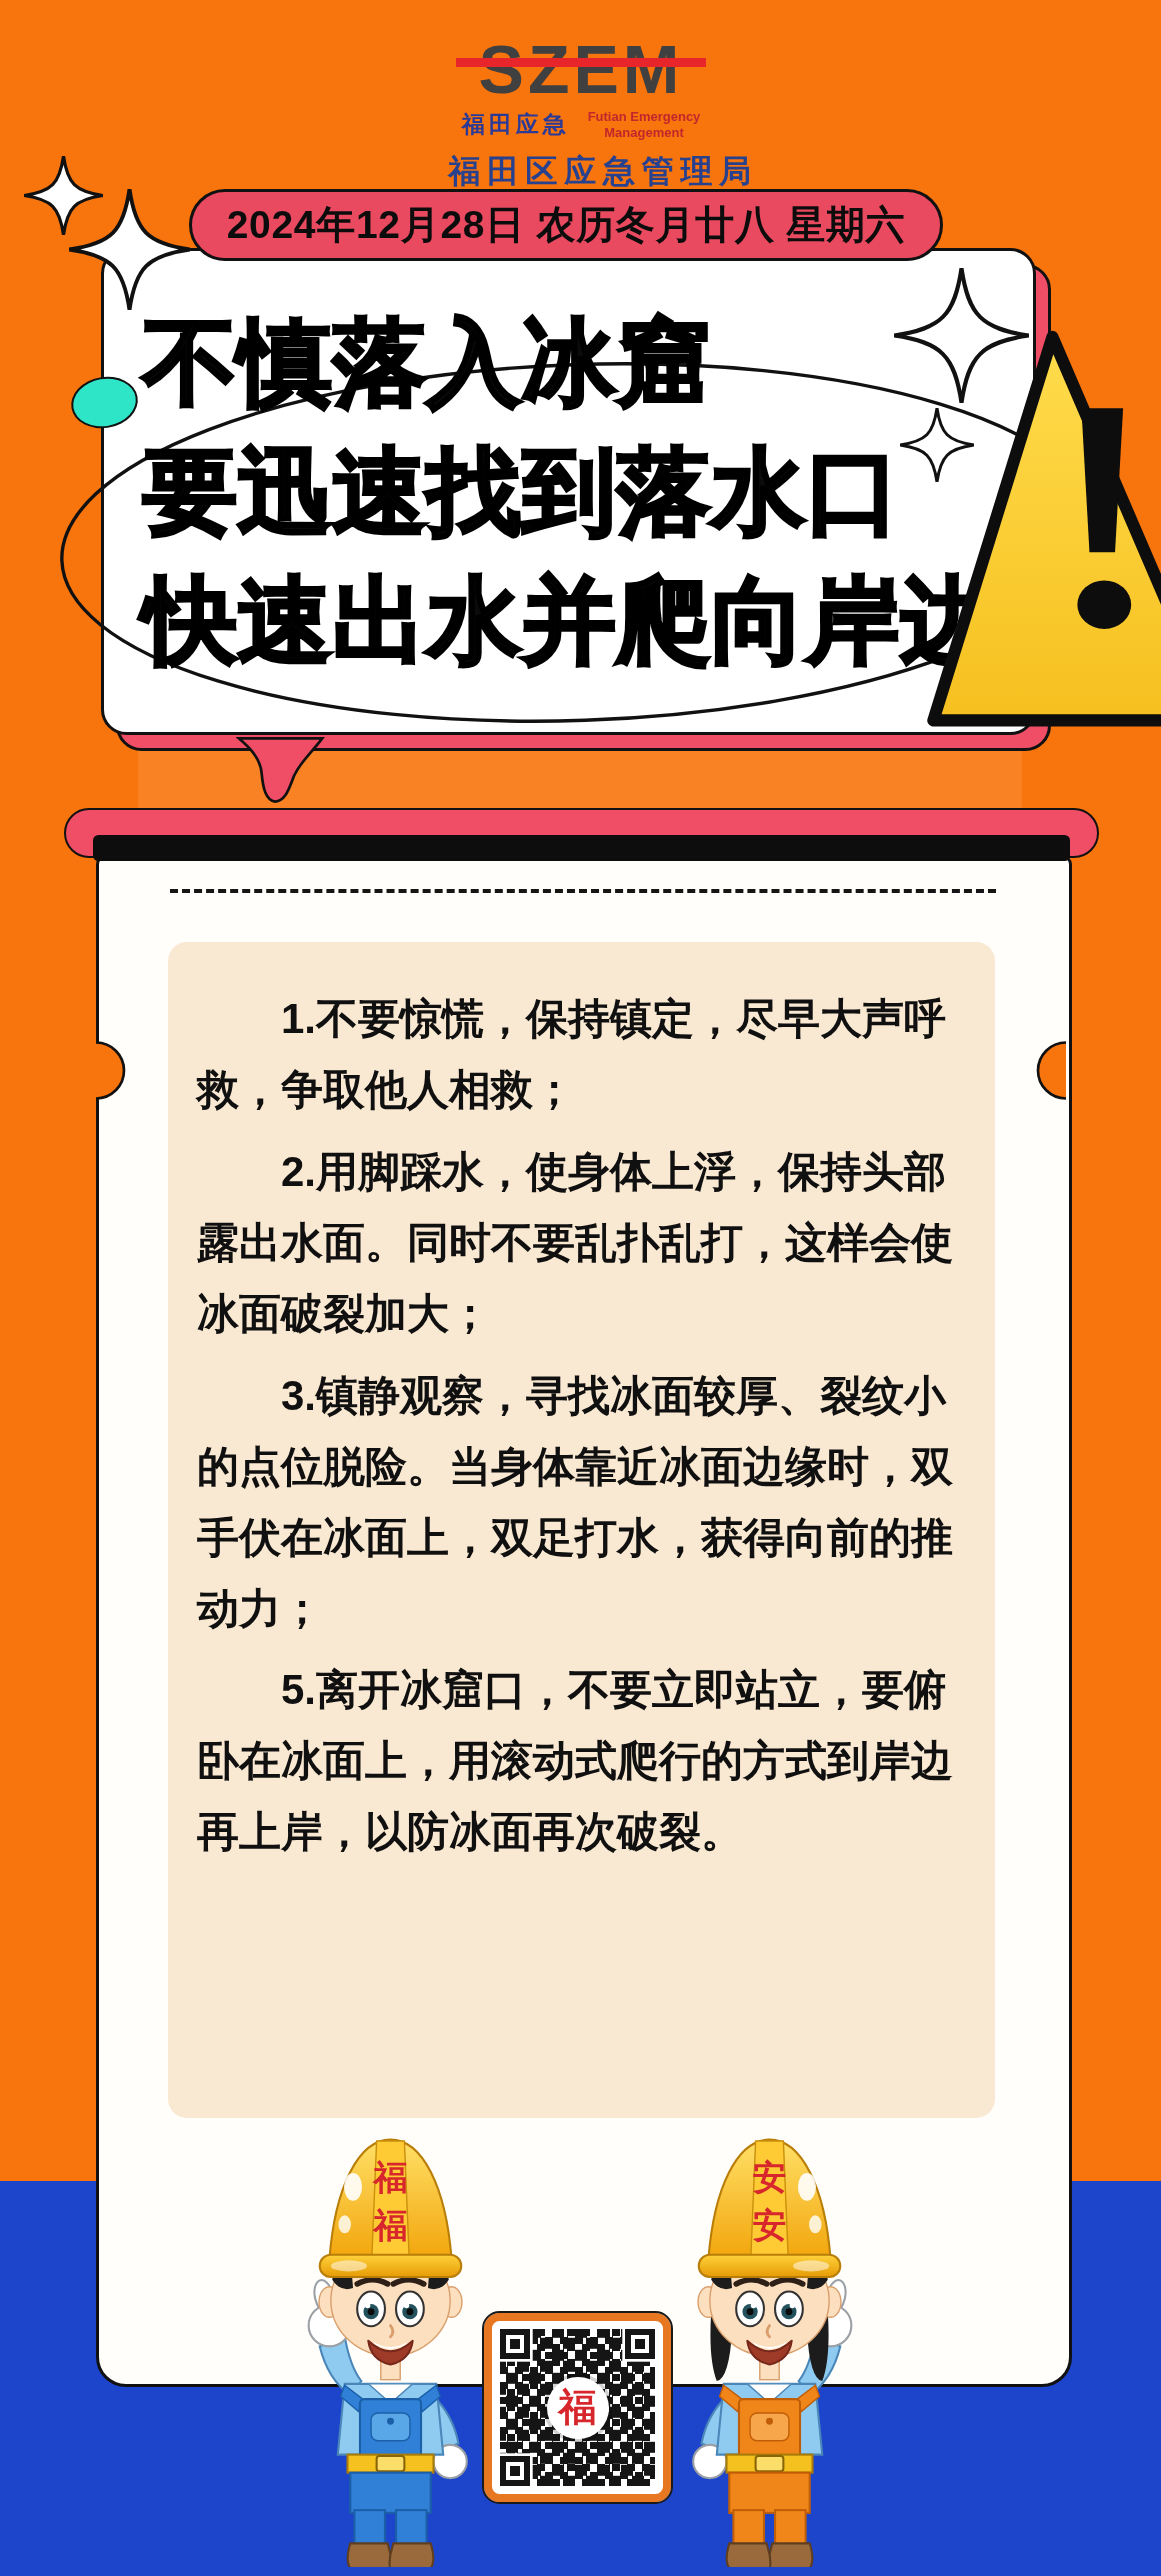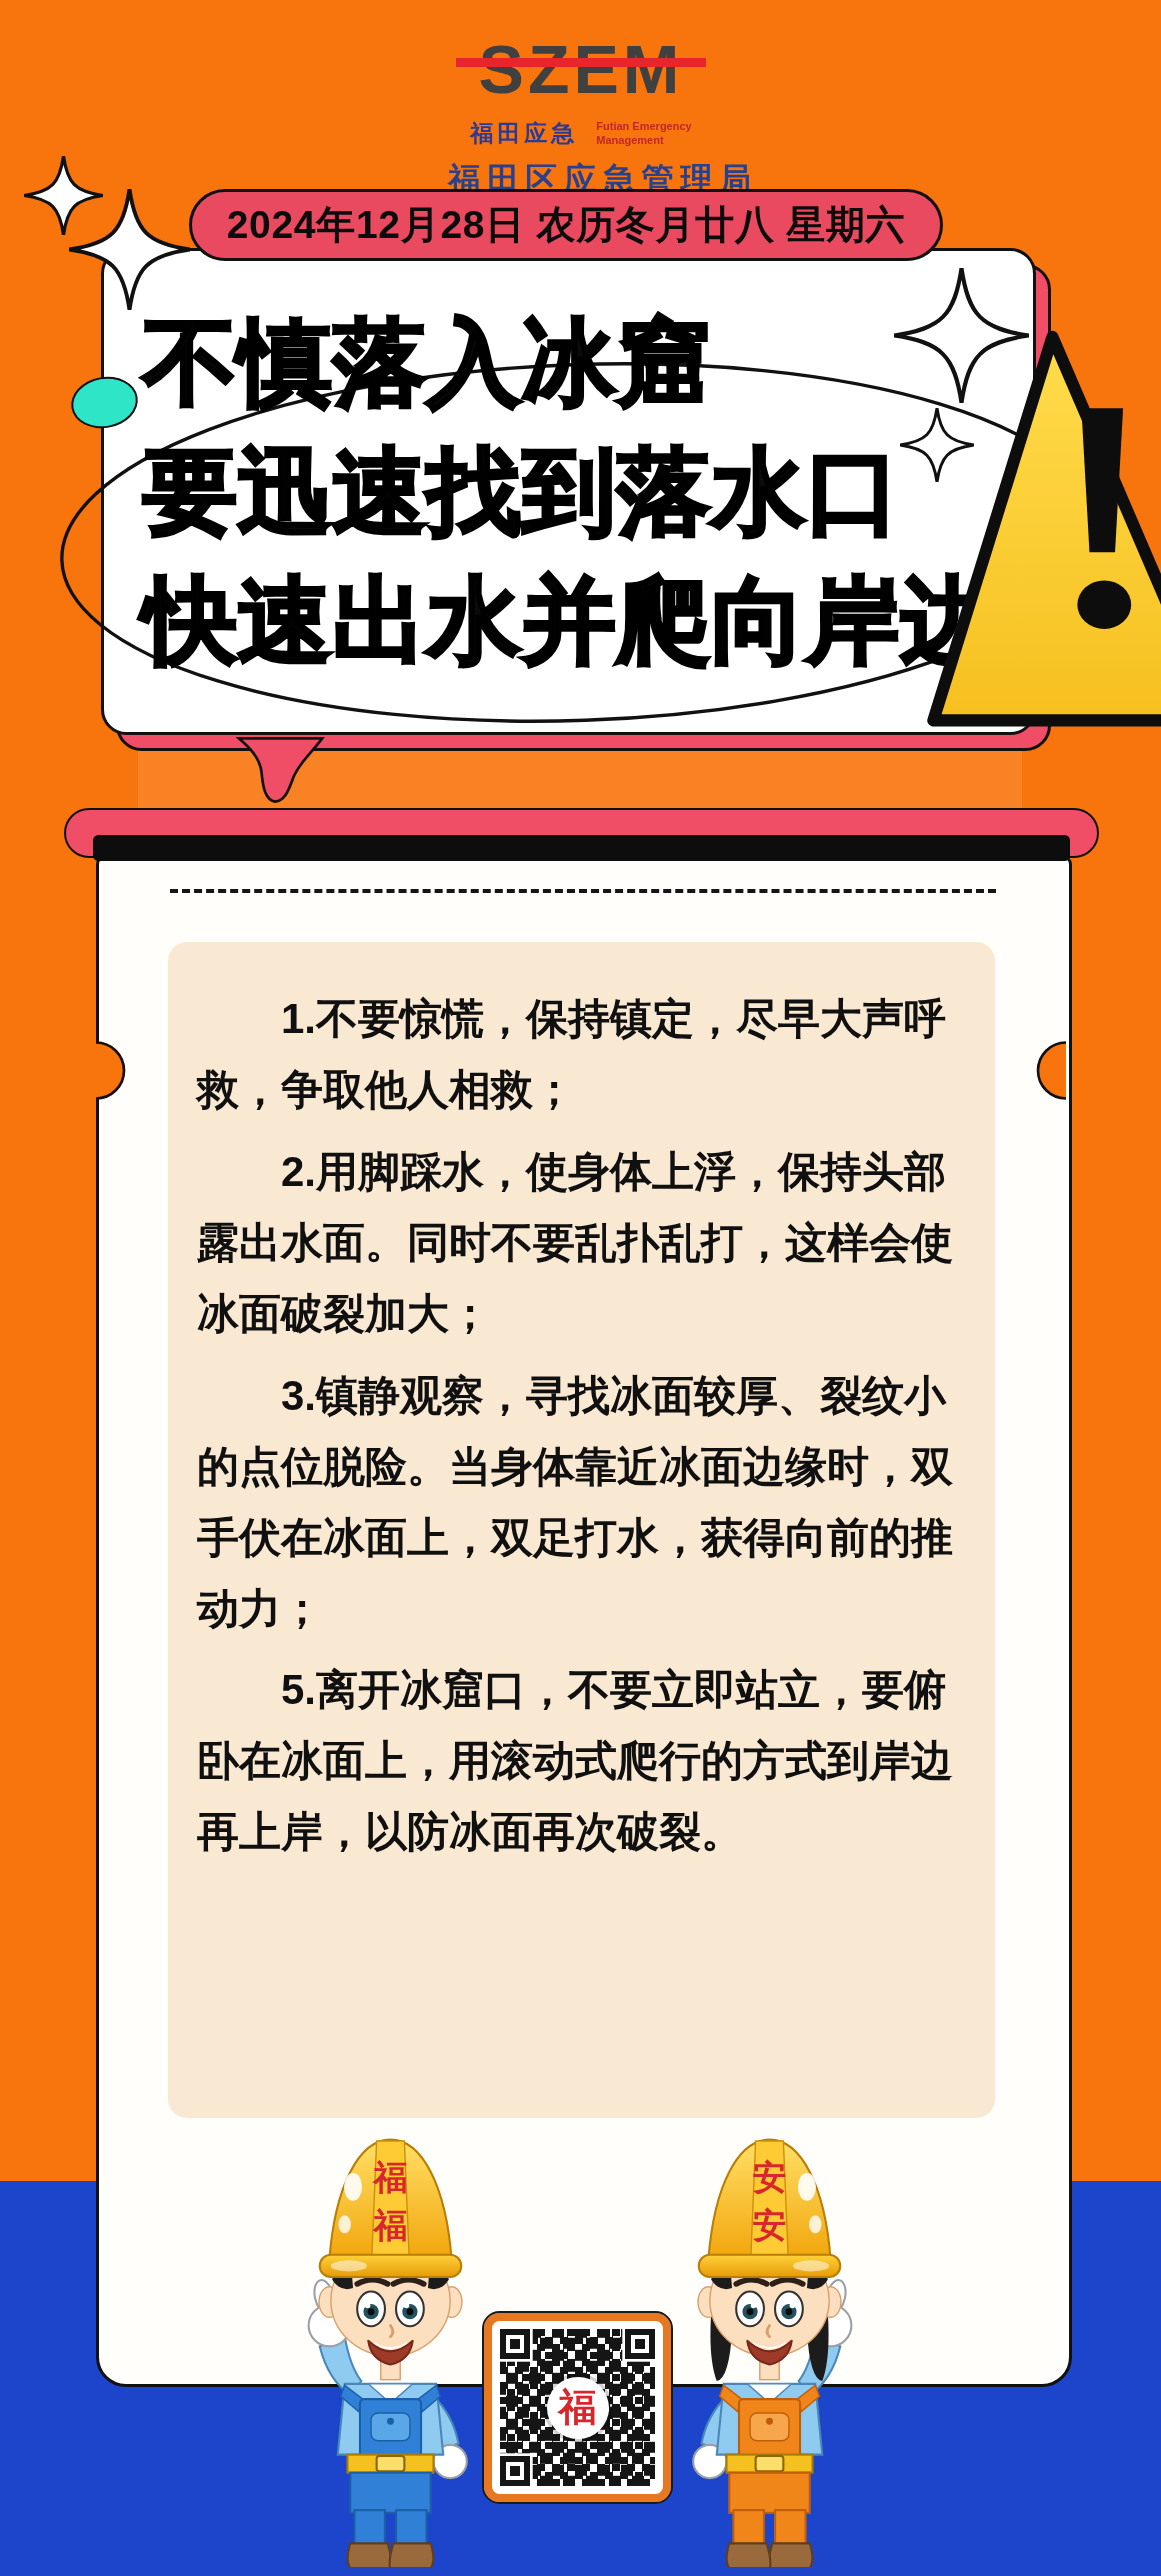--- a/index.html
+++ b/index.html
@@ -12,23 +12,23 @@
   .abs { position:absolute; }
 
   
   .blue-band { left:0; top:2181px; width:1162px; height:395px; background:#1C45CC; z-index:1; }
 
   
   .logo-wrap { left:0; top:35px; width:1162px; text-align:center; z-index:3; }
   .logo-glyph-row { position:relative; display:inline-block; }
   .szem { font-size:68px; font-weight:900; color:#404040; letter-spacing:4px; line-height:1; }
   .red-bar { position:absolute; left:-23px; right:-23px; top:23px; height:8.8px; background:#E8252A; }
-  .logo-sub { display:flex; justify-content:center; align-items:center; gap:18px; margin-top:15px; }
+  .logo-sub { display:flex; justify-content:center; align-items:center; gap:18px; margin-top:6px; }
   .logo-cn { font-size:23px; font-weight:700; color:#2B3A97; letter-spacing:4px; }
-  .logo-en { font-size:11px; line-height:1.2; font-weight:700; color:#C2272D; text-align:left; }
+  .logo-en { font-size:13px; line-height:1.2; font-weight:700; color:#C2272D; text-align:center; }
   .bureau { margin-top:9.4px; font-size:32px; font-weight:800; color:#27418F; letter-spacing:6.7px;padding-left:44px; }
 
   
   .date-pill {
     left:189px; top:189px; width:754px; height:72px; z-index:30;
     background:#E94A60; border:3.4px solid #111; border-radius:54px;
     display:flex; align-items:center; justify-content:center;
     font-size:39px; font-weight:900; color:#0c0c0c; letter-spacing:0.7px;
     box-sizing:border-box;
   }

